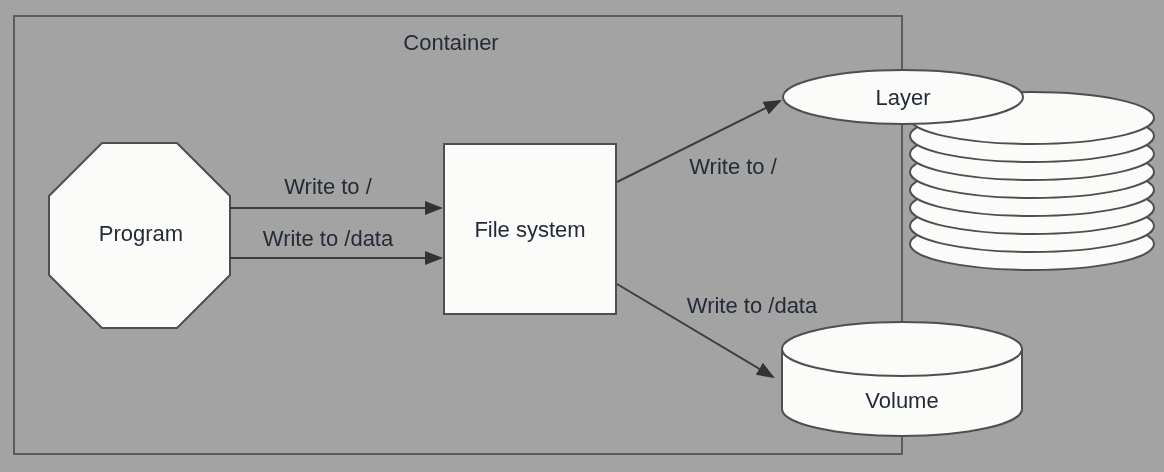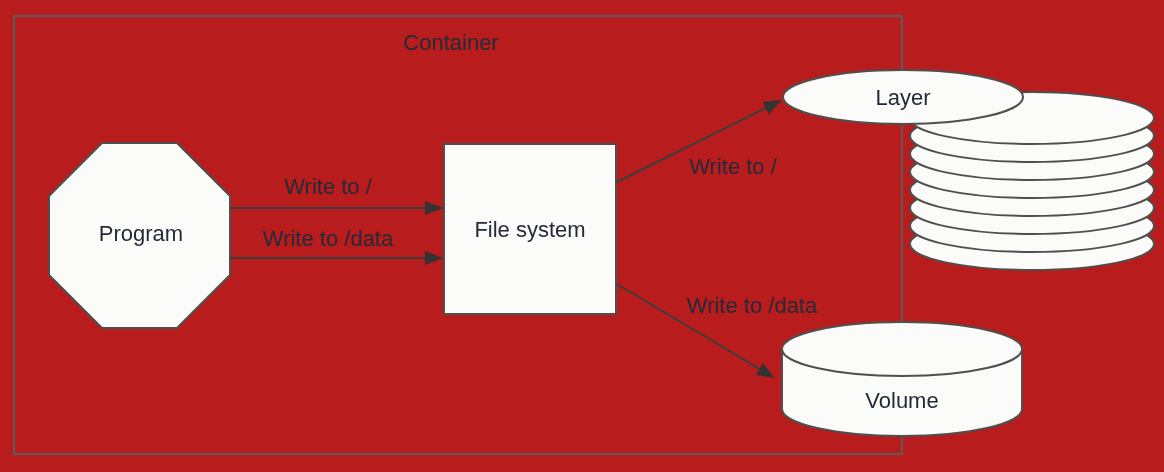--- a/index.html
+++ b/index.html
@@ -4,21 +4,21 @@
 <style>
   html, body {
     margin: 0;
     padding: 0;
     background: #fafaf8;
   }
   .canvas {
     position: relative;
     width: 1164px;
     height: 472px;
-    background: #b91c1c;
+    background: #a3a3a3;
     font-family: "Liberation Sans", sans-serif;
     overflow: hidden;
   }
   svg { display: block; }
   .shape {
     fill: #fbfbf9;
     stroke: #4f4f4f;
     stroke-width: 2;
   }
   .boundary {

